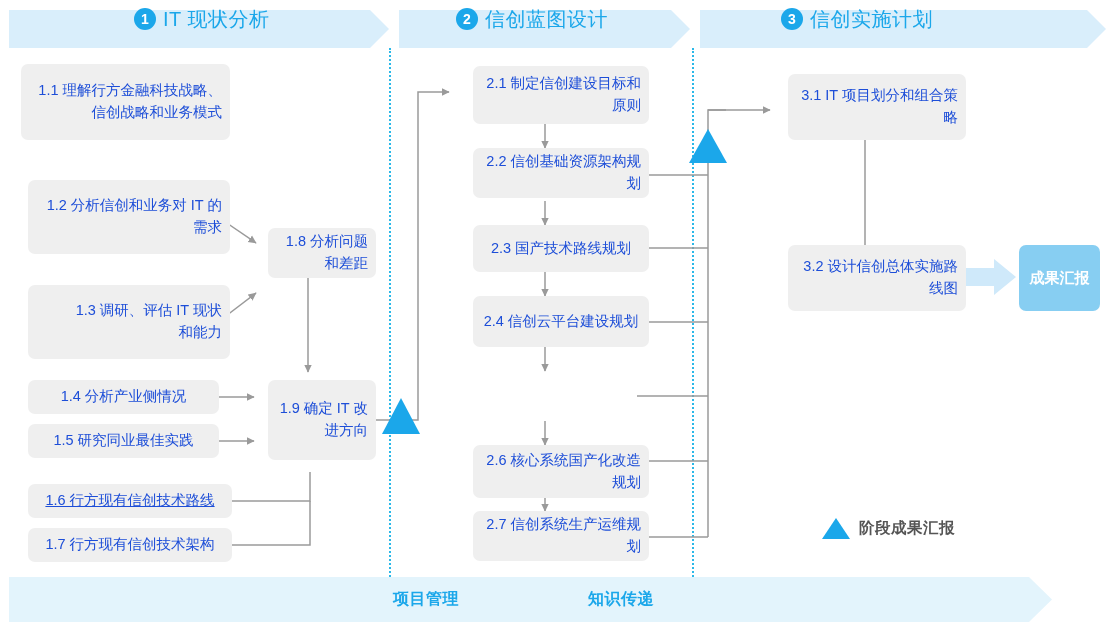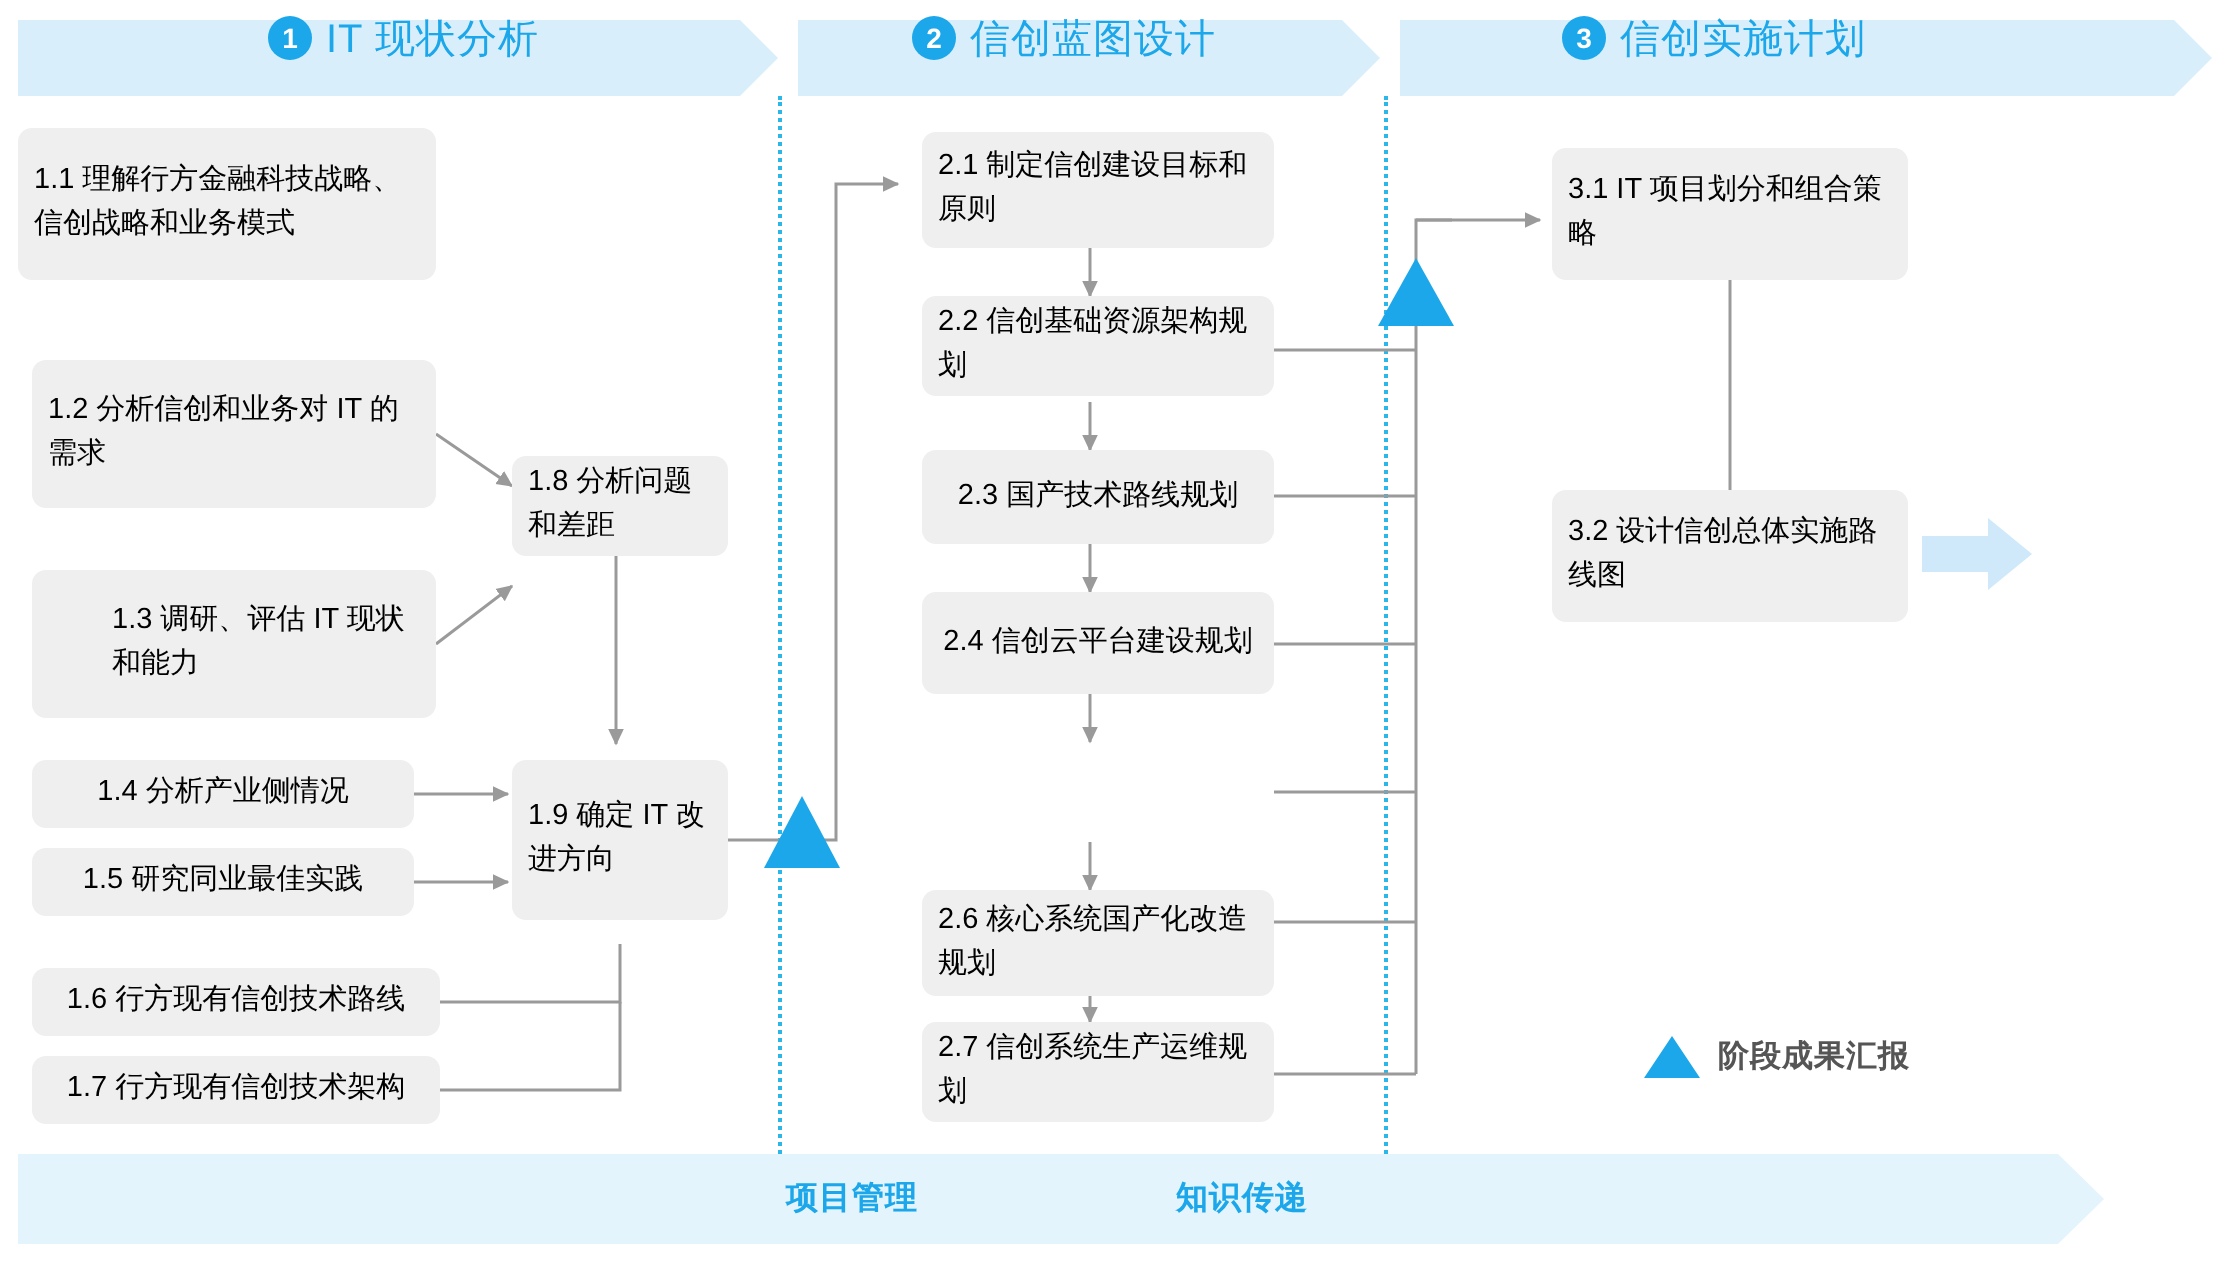--- a/index.html
+++ b/index.html
@@ -42,22 +42,22 @@
   .divider{
     position:absolute;width:0;border-left:2px dotted #2bb8e8;
   }
   .div1{left:389px;top:48px;height:529px;}
   .div2{left:692px;top:48px;height:529px;}
 
   
   .box{
     position:absolute;background:#efefef;border-radius:7px;
     display:flex;align-items:center;justify-content:center;
-    text-align:left;font-size:14.5px;line-height:1.5;color:#000000;
-    padding:2px 8px;box-sizing:border-box;
+    text-align:right;font-size:14.5px;line-height:1.5;color:#1d4ed8;
+    padding:2px 8px;box-sizing:border-box;margin-left:12px;
   }
 
   
   .result-chip{
     position:absolute;background:#87cef2;border-radius:7px;color:#ffffff;
     font-size:15px;font-weight:bold;line-height:1.35;
     display:flex;align-items:center;justify-content:center;text-align:center;
   }
 
   
@@ -161,36 +161,37 @@
     <polygon points="708,129 727,163 689,163" fill="#1ba7ea"></polygon>
 
     <polygon points="961,268 994,268 994,259 1016,277 994,295 994,286 961,286" fill="#cfe9fa"></polygon>
   </svg>
 
   <div class="box" style="left:9px;top:64px;width:209px;height:76px;">1.1 理解行方金融科技战略、信创战略和业务模式</div>
   <div class="box" style="left:16px;top:180px;width:202px;height:74px;">1.2 分析信创和业务对 IT 的需求</div>
   <div class="box" style="left:16px;top:285px;width:202px;height:74px;padding-left:40px;">1.3 调研、评估 IT 现状和能力</div>
   <div class="box" style="left:16px;top:380px;width:191px;height:34px;">1.4 分析产业侧情况</div>
   <div class="box" style="left:16px;top:424px;width:191px;height:34px;">1.5 研究同业最佳实践</div>
-  <div class="box" style="left:16px;top:484px;width:204px;height:34px;">1.6 行方现有信创技术路线</div>
+  <div class="box" style="left:16px;top:484px;width:204px;height:34px;text-decoration:underline;">1.6 行方现有信创技术路线</div>
   <div class="box" style="left:16px;top:528px;width:204px;height:34px;">1.7 行方现有信创技术架构</div>
 
   <div class="box" style="left:256px;top:228px;width:108px;height:50px;">1.8 分析问题和差距</div>
   <div class="box" style="left:256px;top:380px;width:108px;height:80px;">1.9 确定 IT 改进方向</div>
 
   <div class="box" style="left:461px;top:66px;width:176px;height:58px;">2.1 制定信创建设目标和原则</div>
   <div class="box" style="left:461px;top:148px;width:176px;height:50px;">2.2 信创基础资源架构规划</div>
   <div class="box" style="left:461px;top:225px;width:176px;height:47px;">2.3 国产技术路线规划</div>
   <div class="box" style="left:461px;top:296px;width:176px;height:51px;">2.4 信创云平台建设规划</div>
   <div class="box" style="left:461px;top:445px;width:176px;height:53px;">2.6 核心系统国产化改造规划</div>
   <div class="box" style="left:461px;top:511px;width:176px;height:50px;">2.7 信创系统生产运维规划</div>
 
   <div class="box" style="left:776px;top:74px;width:178px;height:66px;">3.1 IT 项目划分和组合策略</div>
   <div class="box" style="left:776px;top:245px;width:178px;height:66px;">3.2 设计信创总体实施路线图</div>
 
+  <div class="result-chip" style="left:1019px;top:245px;width:81px;height:66px;">成果汇报</div>
 
   <div class="legend">
     <span class="tri"></span>
     <span class="ltxt">阶段成果汇报</span>
   </div>
 
   <div class="bottom-bar"></div>
   <div class="bottom-label bl2">知识传递</div>
   <div class="bottom-label bl1">项目管理</div>
 

